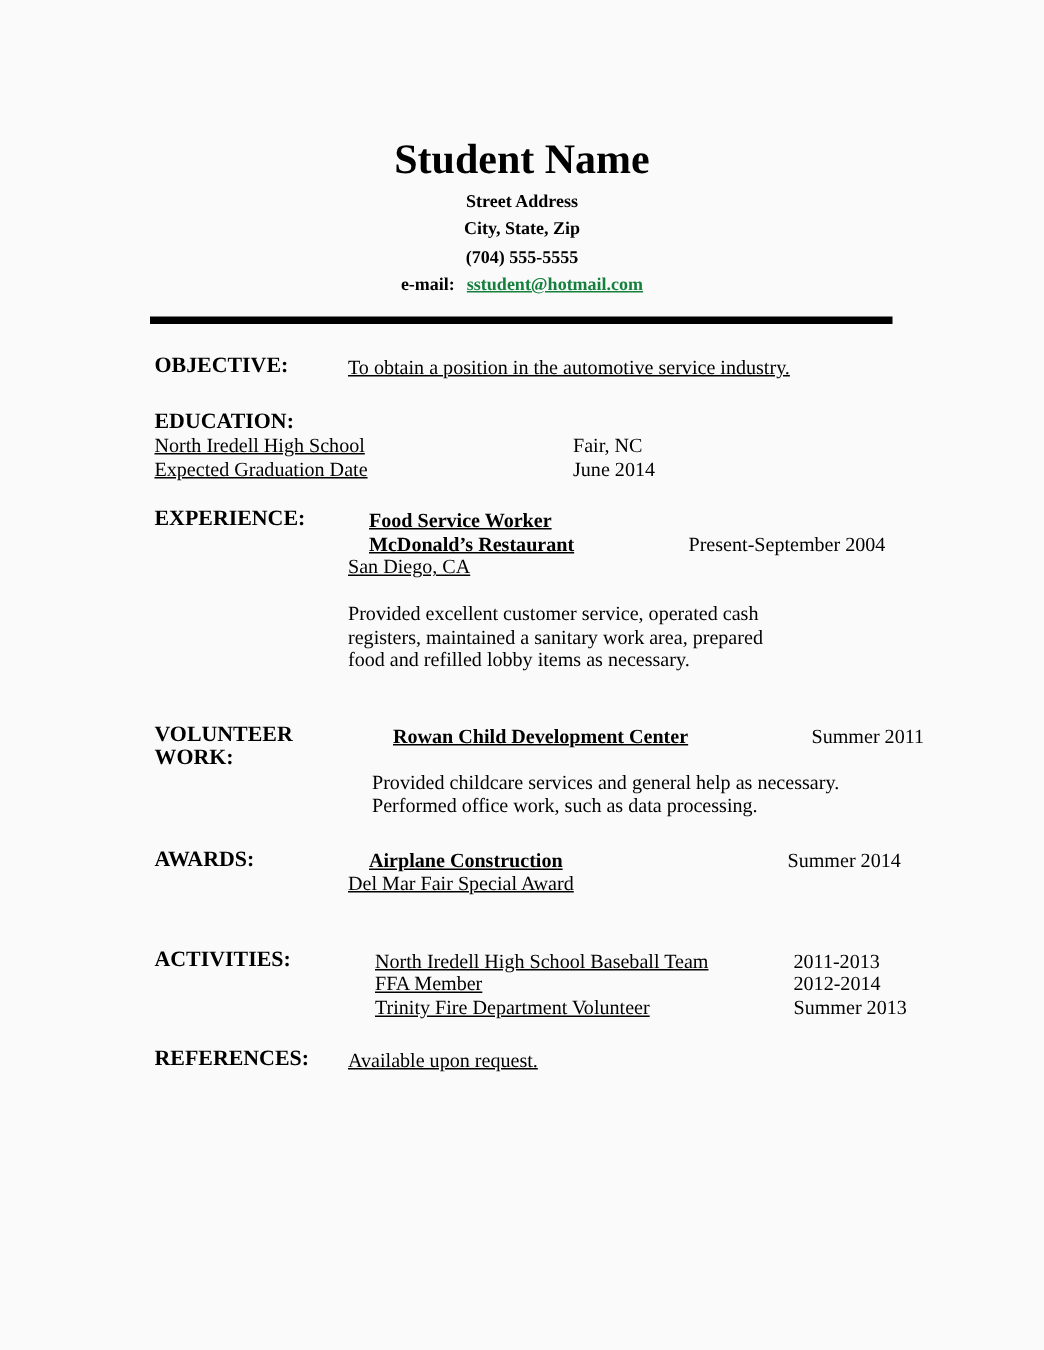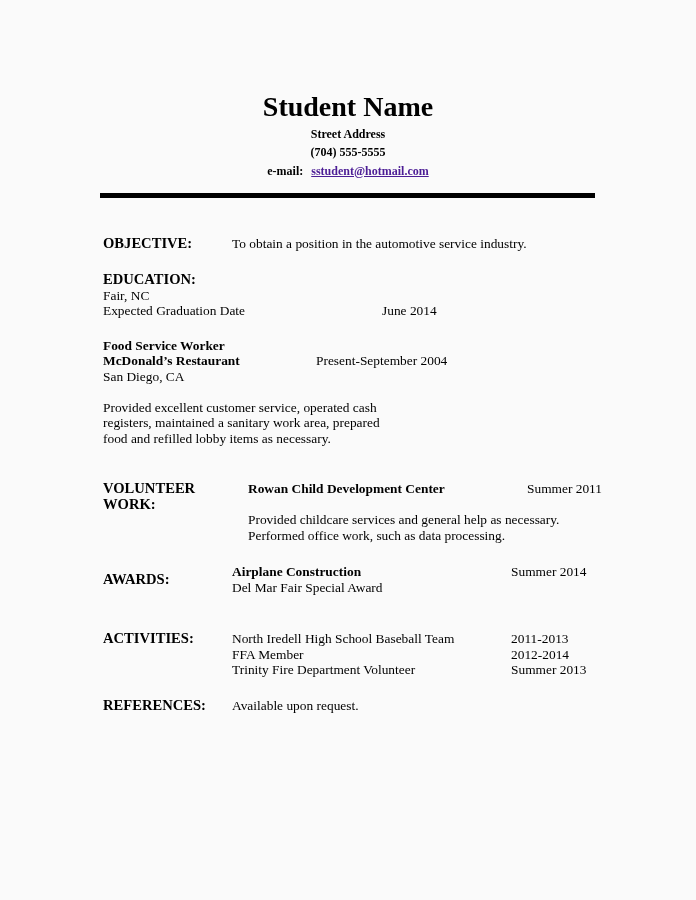--- a/index.html
+++ b/index.html
@@ -9,54 +9,55 @@
     font-family:"Liberation Serif", serif;
     color:#000;
   }
   .page { position:relative; width:696px; height:900px; background:#fafafa; overflow:hidden; }
 
   
   .header { text-align:center; padding-top:92px; }
   .name { font-size:28px; line-height:30px; font-weight:bold; }
   .addr-block { margin-top:3px; }
   .addr { font-size:12px; line-height:18.3px;font-weight:bold; }
-  .email-link { color:#4c1d95; text-decoration:underline; margin-left:8px; cursor:pointer; }
+  .email-link { color:#15803d; text-decoration:underline; margin-left:8px; cursor:pointer; }
 
   
   .rule { width:495px; height:5px; background:#000; margin:13px 0 0 100px; }
 
   
   .sec { display:flex; margin-left:103px; font-size:13.4px; line-height:15.5px; }
   .sec .label { width:129px; flex:none; font-weight:bold; font-size:14.6px; line-height:15.5px; padding-right:6px; }
   .sec .body { flex:1; }
   .line { display:flex; }
-  .line .text { width:279px; flex:none; white-space:nowrap; }
+  .line .text { width:279px; flex:none; white-space:nowrap;text-decoration:underline; }
   .line .text.narrow { width:213px; }
   .date { white-space:nowrap; }
-  .bold { font-weight:bold; }
+  .bold { font-weight:bold;margin-left:14px; }
   .para { margin-top:15.5px; }
   .pline { white-space:nowrap; }
 
-  .sec-objective  { margin-top:38px; }
+  .sec-objective  { margin-top:21px; }
   .sec-education  { margin-top:21px;flex-direction:column; }
   .sec-experience { margin-top:19px; }
   .sec-volunteer  { margin-top:35px;gap:16px; }
-  .sec-awards     { margin-top:21px;align-items:center; }
-  .sec-activities { margin-top:36px; }
+  .sec-awards     { margin-top:21px; }
+  .sec-activities { margin-top:36px;gap:18px; }
   .sec-references { margin-top:20px; }
 </style>
 </head>
 <body>
 
 <div class="page">
 
   <header class="header">
     <h1 class="name">Student Name</h1>
     <div class="addr-block">
       <div class="addr">Street Address</div>
+      <div class="addr">City, State, Zip</div>
       <div class="addr">(704) 555-5555</div>
       <div class="addr">
         <span>e-mail:</span><a href="#" class="email-link">sstudent@hotmail.com</a>
       </div>
     </div>
   </header>
 
   <div class="rule"></div>
 
   <main>
@@ -67,30 +68,32 @@
         <div class="line">
           <div class="text">To obtain a position in the automotive service industry.</div>
         </div>
       </div>
     </section>
 
     <section class="sec sec-education">
       <div class="label">EDUCATION:</div>
       <div class="body">
         <div class="line">
+          <div class="text">North Iredell High School</div>
           <div class="date">Fair, NC</div>
         </div>
         <div class="line">
           <div class="text">Expected Graduation Date</div>
           <div class="date">June 2014</div>
         </div>
       </div>
     </section>
 
     <section class="sec sec-experience">
+      <div class="label">EXPERIENCE:</div>
       <div class="body">
         <div class="line">
           <div class="text bold">Food Service Worker</div>
         </div>
         <div class="line">
           <div class="text narrow bold">McDonald’s Restaurant</div>
           <div class="date">Present-September 2004</div>
         </div>
         <div class="line">
           <div class="text">San Diego, CA</div>

